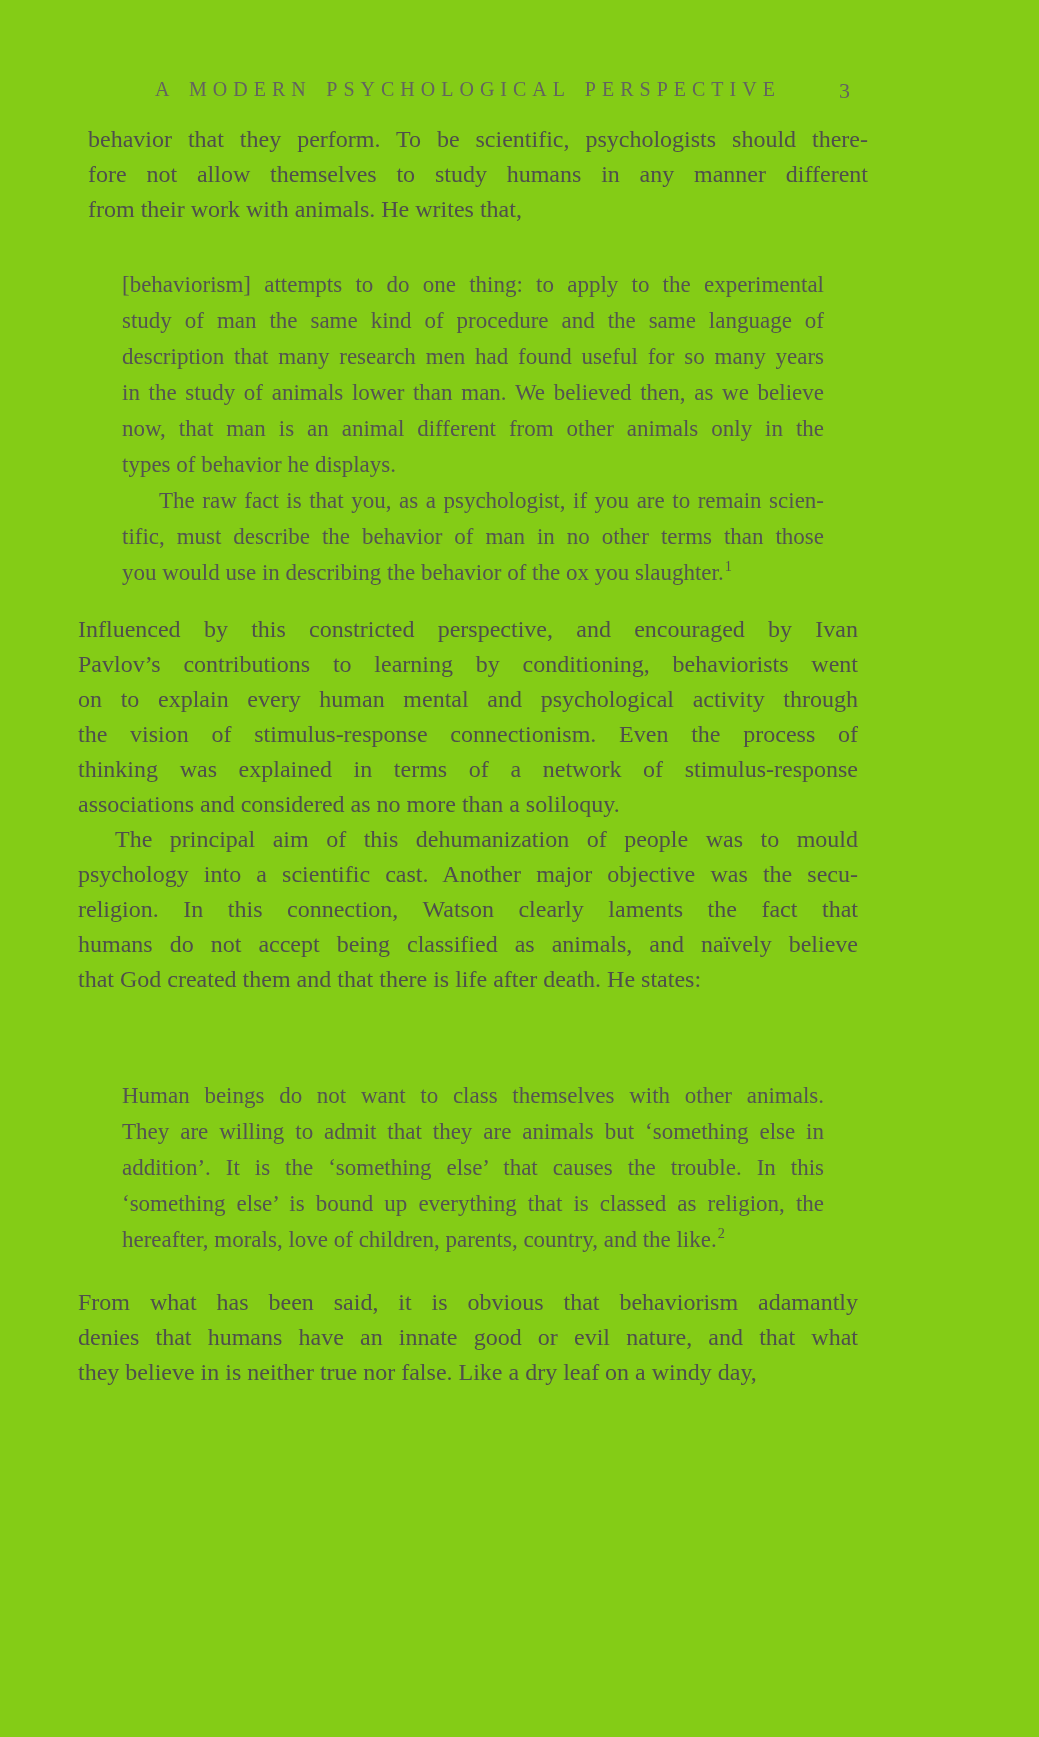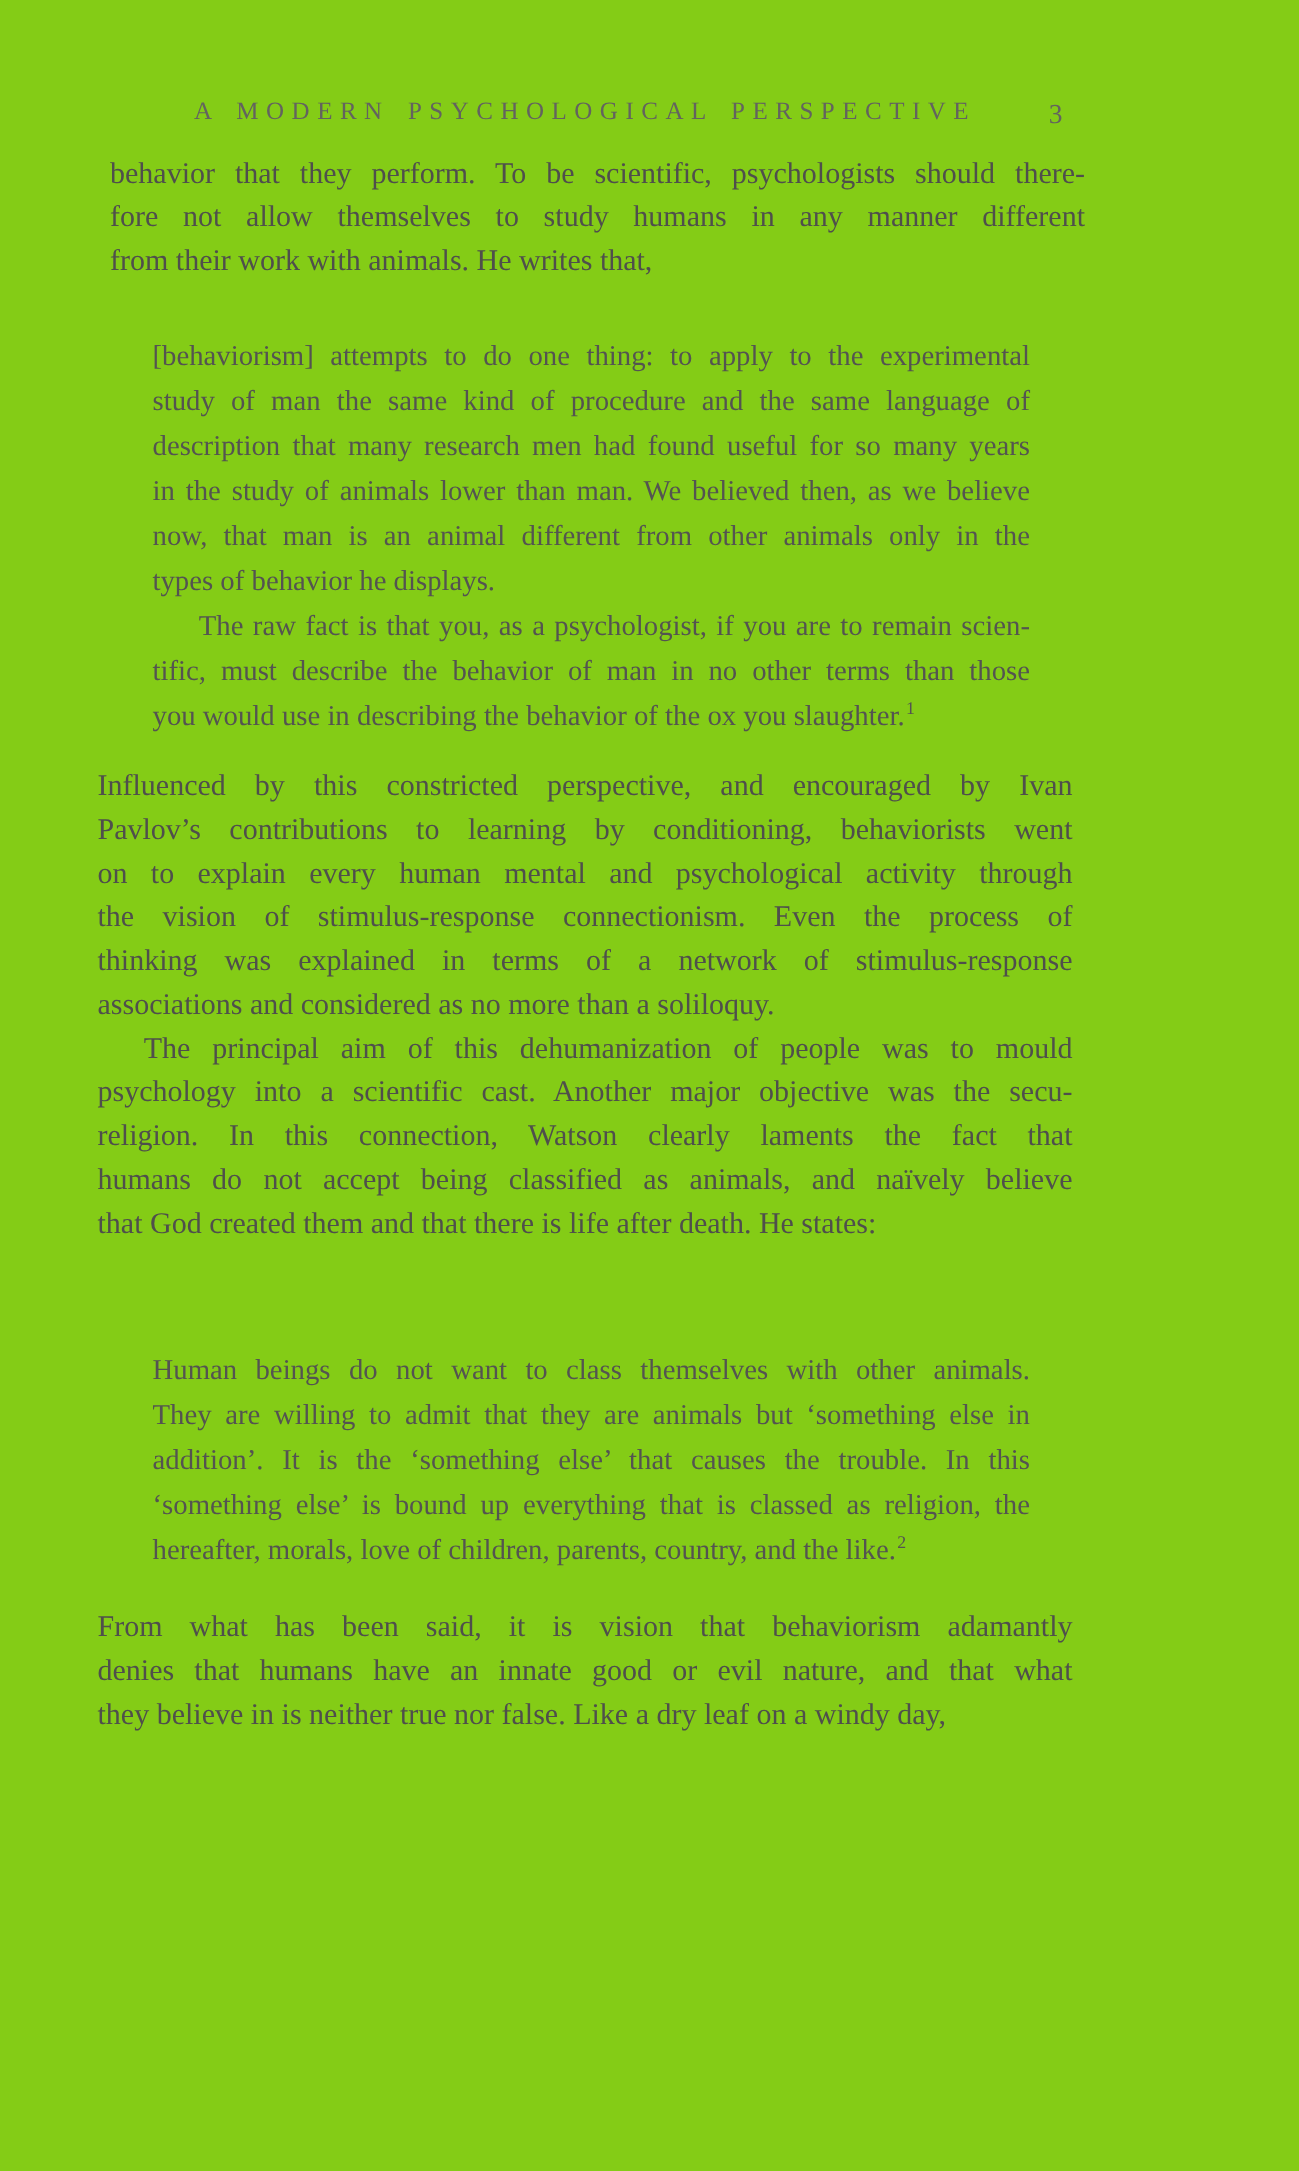--- a/index.html
+++ b/index.html
@@ -145,19 +145,19 @@
       <div class="para">
           <div class="line">Human beings do not want to class themselves with other animals.</div>
           <div class="line">They are willing to admit that they are animals but ‘something else in</div>
           <div class="line">addition’. It is the ‘something else’ that causes the trouble. In this</div>
           <div class="line">‘something else’ is bound up everything that is classed as religion, the</div>
           <div class="line last">hereafter, morals, love of children, parents, country, and the like.<sup class="footnote">2</sup></div>
         </div>
     </div>
 
     <div class="para pos-p4">
-        <div class="line">From what has been said, it is vision that behaviorism adamantly</div>
+        <div class="line">From what has been said, it is obvious that behaviorism adamantly</div>
         <div class="line">denies that humans have an innate good or evil nature, and that what</div>
         <div class="line last">they believe in is neither true nor false. Like a dry leaf on a windy day,</div>
       </div>
 
   </div>
 </div>
 
 </body></html>

